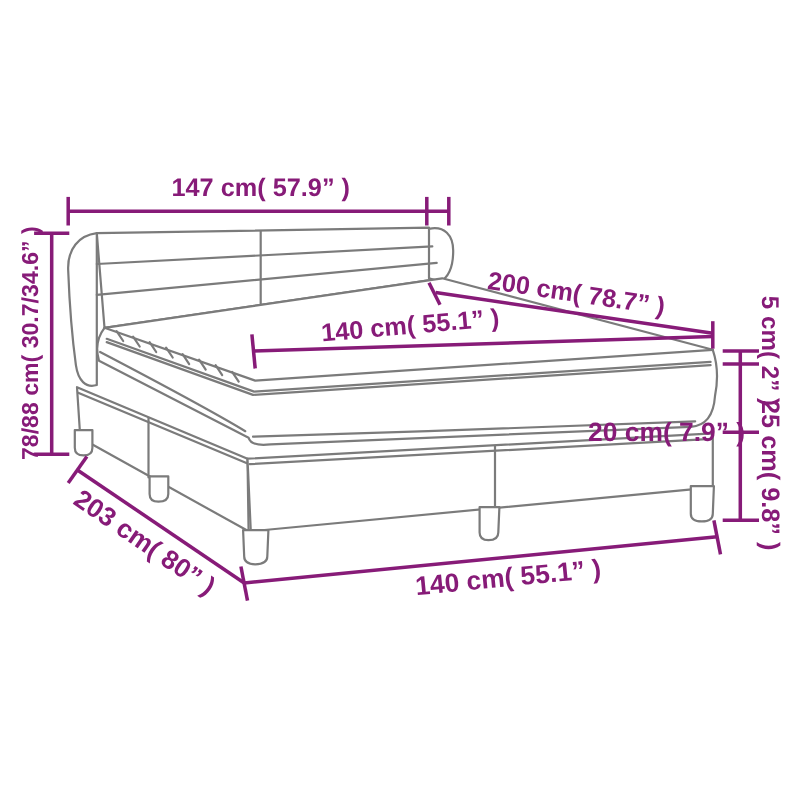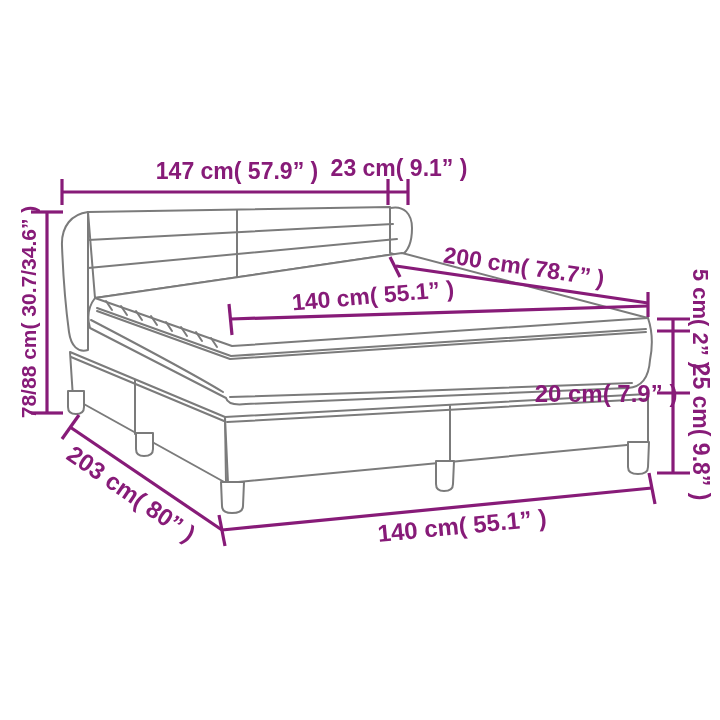--- a/index.html
+++ b/index.html
@@ -114,21 +114,20 @@
       </g>
       <g>
         <path d="M222,530 L652,488"></path>
         <path d="M219,515 L225,546"></path>
         <path d="M649,473 L655,504"></path>
       </g>
     </g>
   </svg>
 
   <div class="dim-label lbl-147">147 cm( 57.9” )</div>
-  <div class="dim-label lbl-23">23 cm( 9.1” )</div>
   <div class="dim-label lbl-200">200 cm( 78.7” )</div>
   <div class="dim-label lbl-140t">140 cm( 55.1” )</div>
   <div class="dim-label lbl-7888">78/88 cm( 30.7/34.6” )</div>
   <div class="dim-label lbl-5">5 cm( 2” )</div>
   <div class="dim-label lbl-20">20 cm( 7.9” )</div>
   <div class="dim-label lbl-25">25 cm( 9.8” )</div>
   <div class="dim-label lbl-203">203 cm( 80” )</div>
   <div class="dim-label lbl-140b">140 cm( 55.1” )</div>
 </div>
 

